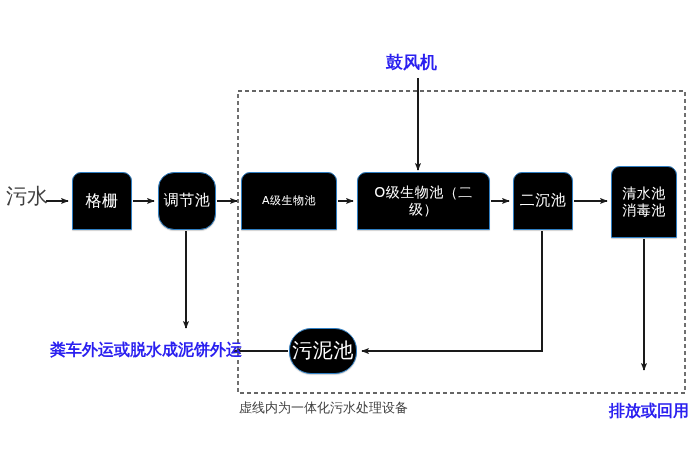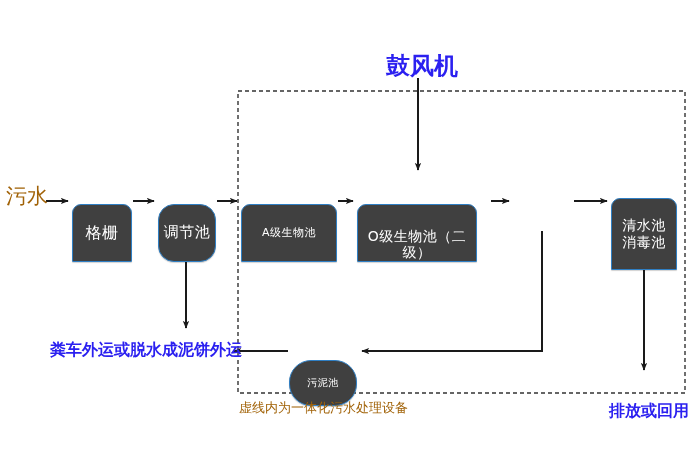--- a/index.html
+++ b/index.html
@@ -22,48 +22,47 @@
     position: absolute;
     left: 0;
     top: 0;
     width: 700px;
     height: 450px;
     pointer-events: none;
   }
   .node {
     position: absolute;
     box-sizing: border-box;
-    background: #404040;
+    background: #000000;
     border: 1px solid #2f7fc4;
     border-top-left-radius: 9px;
     border-top-right-radius: 9px;
     border-bottom-left-radius: 1px;
     border-bottom-right-radius: 1px;
     color: #ffffff;
     display: flex;
     align-items: center;
     justify-content: center;
     text-align: center;
     line-height: 1.18;
     letter-spacing: 0.5px;
     font-weight: 400;
     box-shadow: 0 1px 1px rgba(0,0,0,0.18);
-    margin-top: 32px;
   }
   .node-label {
     display: block;
     white-space: pre-line;
     padding: 0 2px;
   }
   .free-text {
     position: absolute;
     white-space: nowrap;
     line-height: 1.1;
   }
-  .txt-black { color: #a16207; }
+  .txt-black { color: #404040; }
   .txt-blue  { color: #2b20f0; }
 </style>
 </head>
 <body>
 
 <div id="canvas">
 
   <svg class="layer" viewBox="0 0 700 450" xmlns="http://www.w3.org/2000/svg">
     <defs>
       <marker id="ah" markerWidth="9" markerHeight="9" refX="7.2" refY="3.2" orient="auto" markerUnits="userSpaceOnUse">
@@ -101,39 +100,42 @@
   </div>
 
   <div class="node" style="left:158px; top:172px; width:58px; height:58px; font-size:15px;border-radius:16px;">
     <span class="node-label">调节池</span>
   </div>
 
   <div class="node" style="left:241px; top:172px; width:96px; height:58px; font-size:11px;">
     <span class="node-label">A级生物池</span>
   </div>
 
-  <div class="node" style="left:357px; top:172px; width:120px; height:58px; font-size:14px;align-items:flex-end;">
+  <div class="node" style="left:357px; top:172px; width:133px; height:58px; font-size:14px;">
     <span class="node-label">O级生物池（二级）</span>
   </div>
 
+  <div class="node" style="left:513px; top:172px; width:60px; height:58px; font-size:15px;">
+    <span class="node-label">二沉池</span>
+  </div>
 
   <div class="node" style="left:611px; top:166px; width:66px; height:72px; font-size:14px;">
     <span class="node-label">清水池
 消毒池</span>
   </div>
 
-  <div class="node" style="left:289px; top:328px; width:68px; height:46px; font-size:10px;border-radius:22px;">
+  <div class="node" style="left:289px; top:328px; width:68px; height:46px; font-size:20px;border-radius:22px;">
     <span class="node-label">污泥池</span>
   </div>
 
   <div class="free-text txt-black" style="left:6px; top:185px; font-size:21px;">
     <span>污水</span>
   </div>
 
-  <div class="free-text txt-blue" style="left:386px; top:53px; font-size:24px; font-weight:bold;">
+  <div class="free-text txt-blue" style="left:386px; top:53px; font-size:17px; font-weight:bold;">
     <span>鼓风机</span>
   </div>
 
   <div class="free-text txt-blue" style="left:50px; top:341px; font-size:16px; font-weight:bold;text-align:center;">
     <span>粪车外运或脱水成泥饼外运</span>
   </div>
 
   <div class="free-text txt-black" style="left:239px; top:401px; font-size:13px;">
     <span>虚线内为一体化污水处理设备</span>
   </div>

